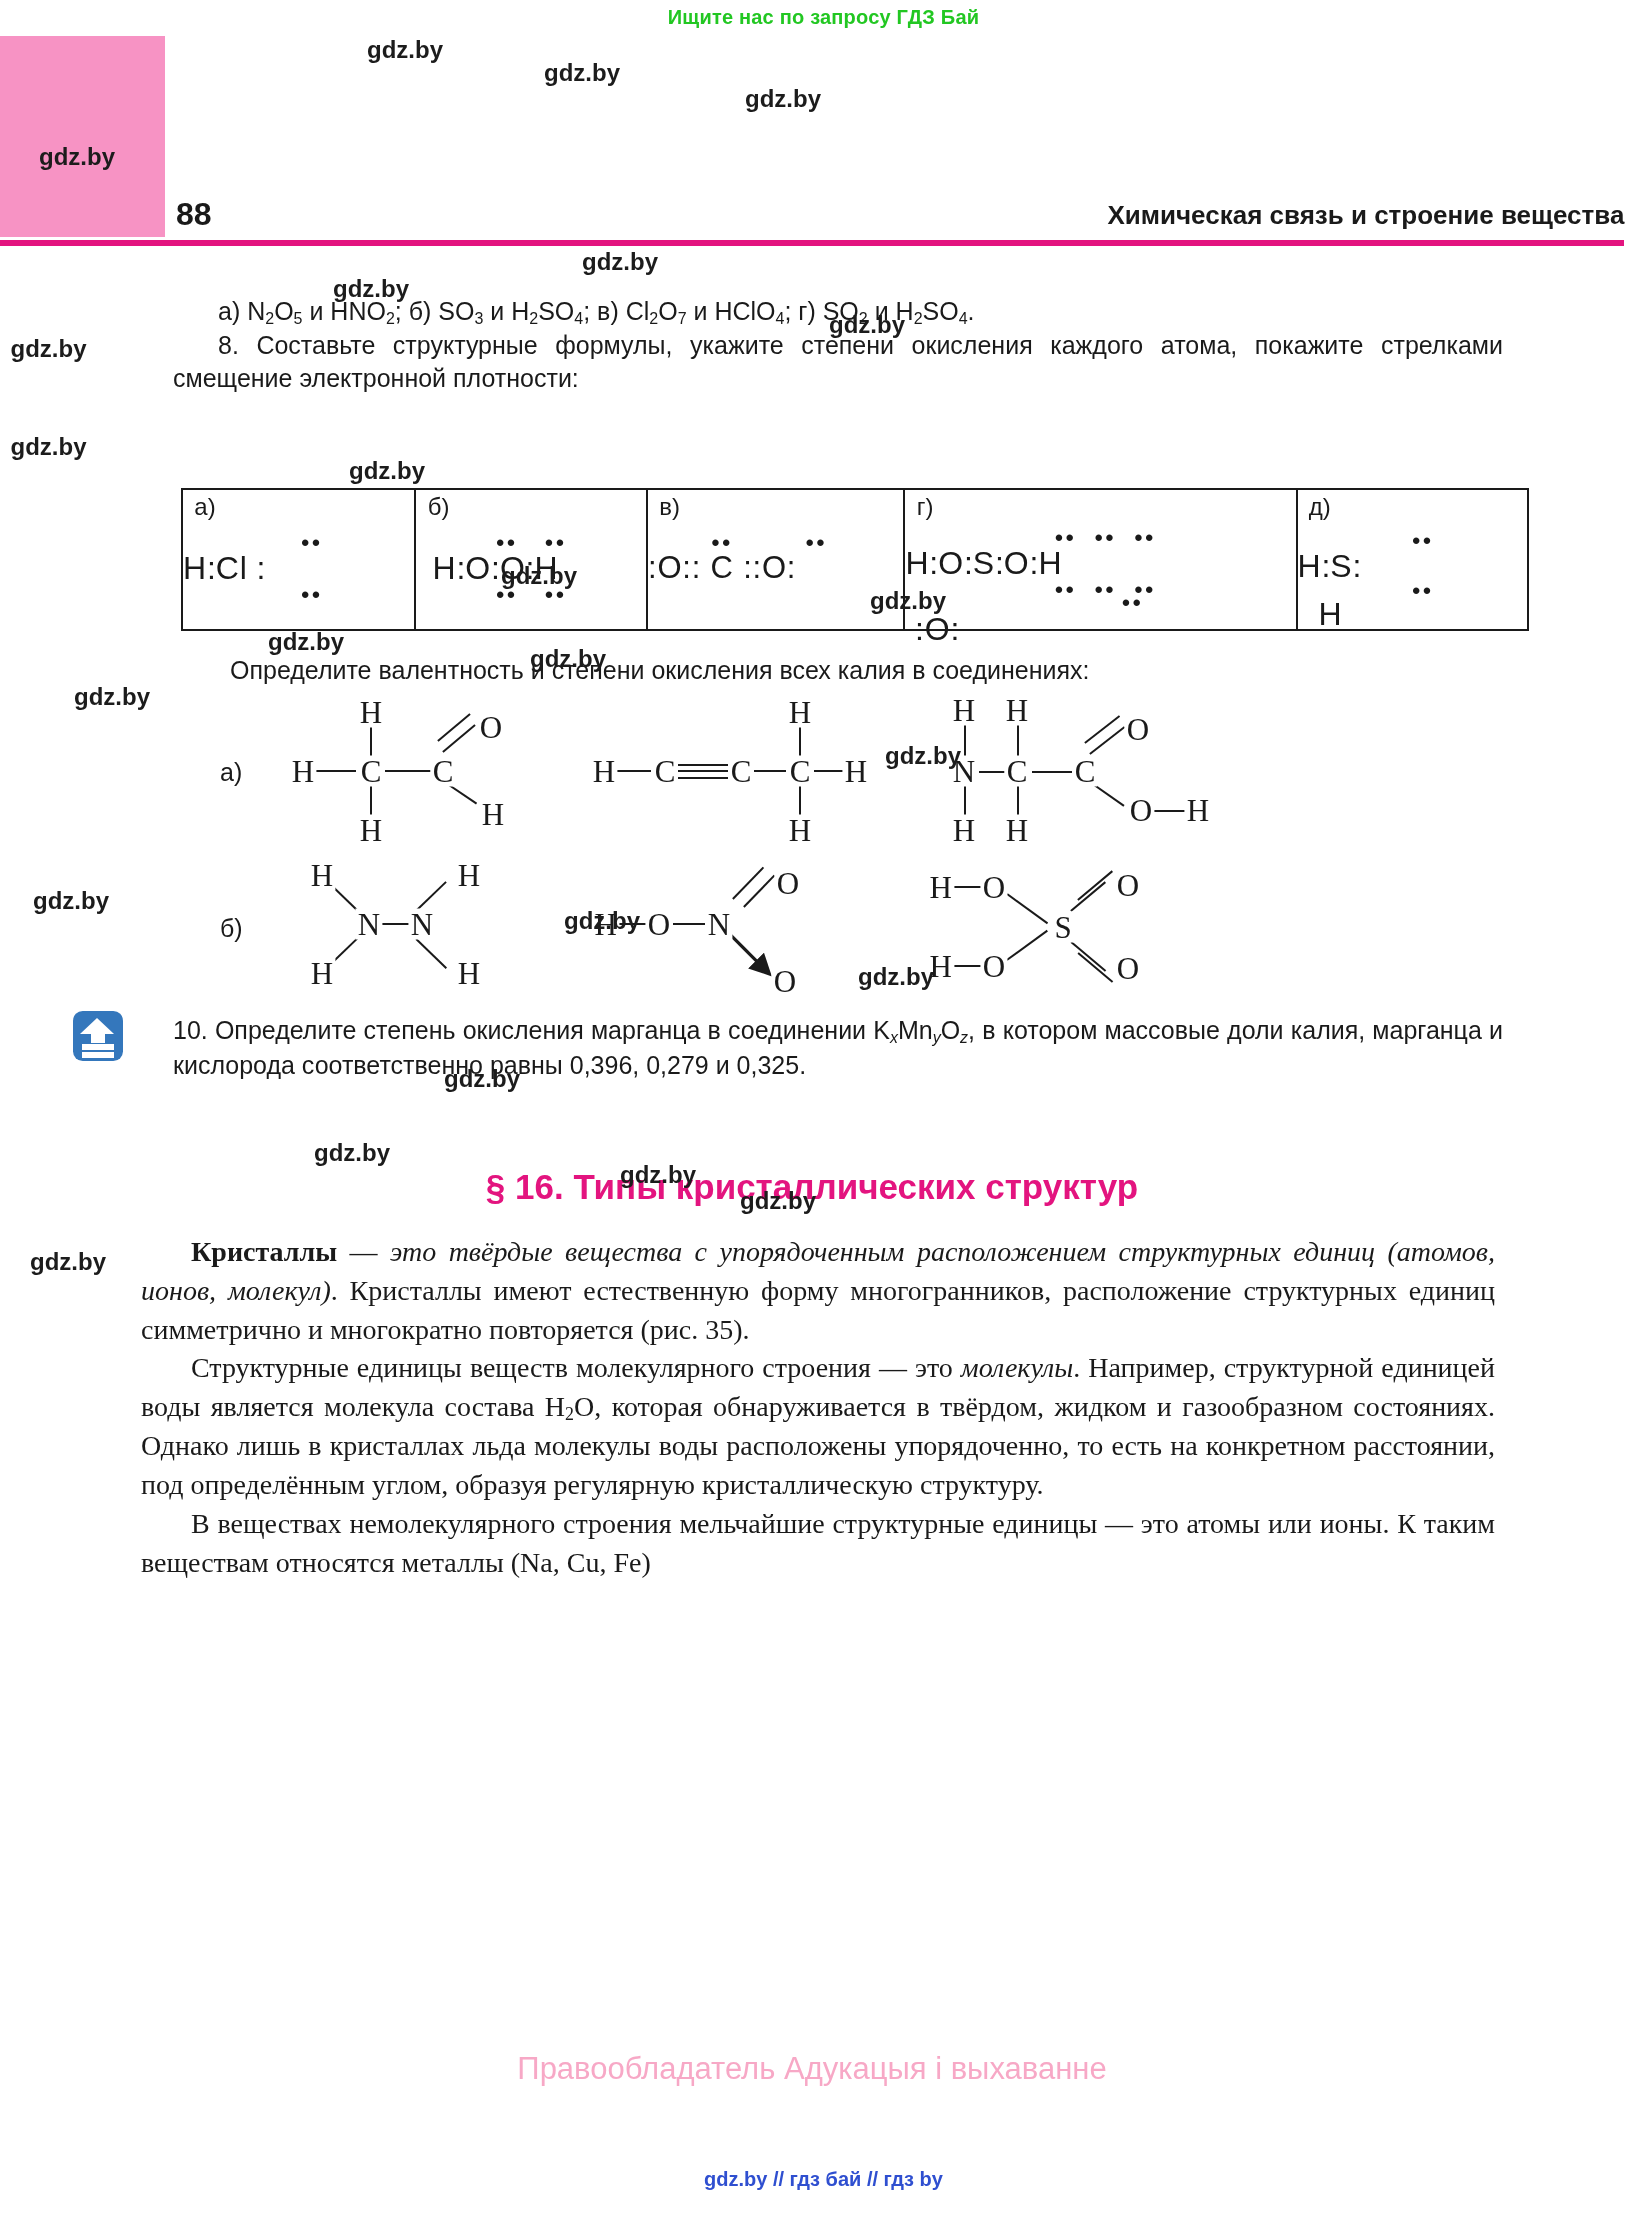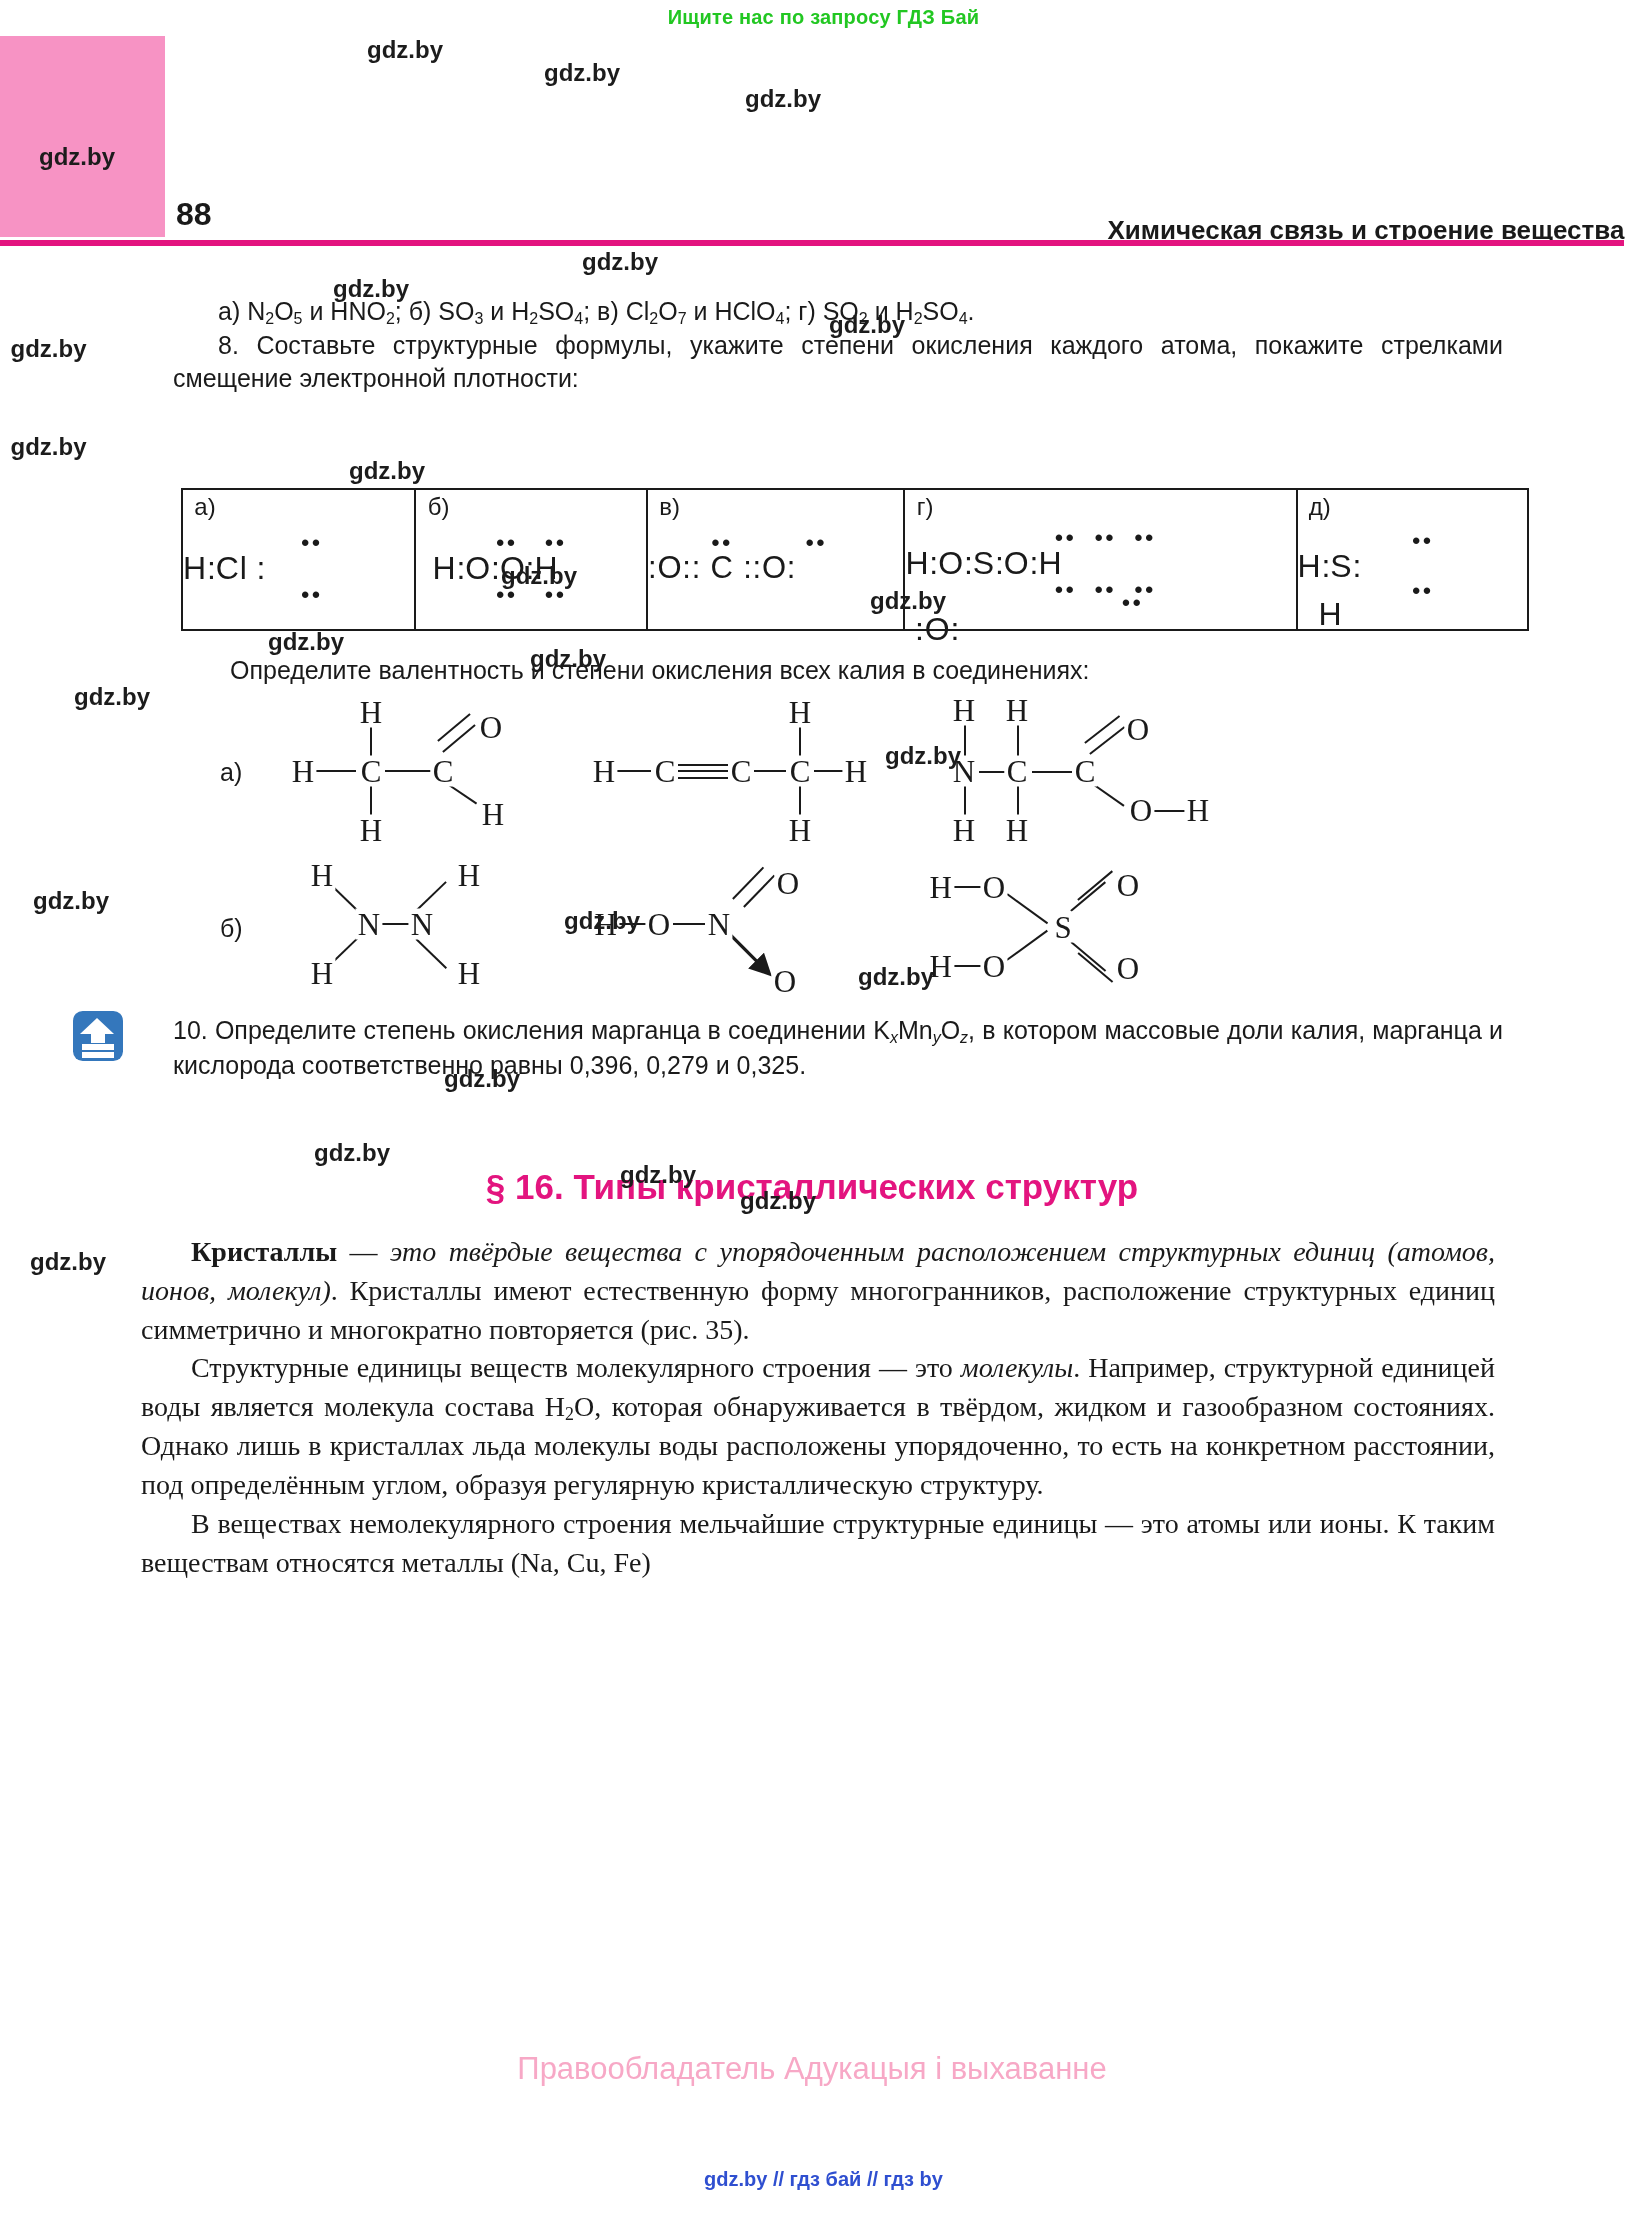--- a/index.html
+++ b/index.html
@@ -44,21 +44,20 @@
   #page-number {
     left: 176px; top: 196px;
     font-family: "Liberation Sans", sans-serif;
     font-weight: 700; font-size: 32px; color: #1a1a1a;
   }
   #chapter-title {
     right: 22.6px; top: 200px;
     font-family: "Liberation Sans", sans-serif;
     font-weight: 700; font-size: 26px; color: #1a1a1a;
     white-space: nowrap;
-    margin-top: 15px;
   }
   #header-rule {
     left: 0; top: 240px; width: 1624px; height: 5.6px;
     background: #e3147f;
   }
 
   
   .btext {
     font-family: "Liberation Sans", sans-serif;
     font-size: 25px;

